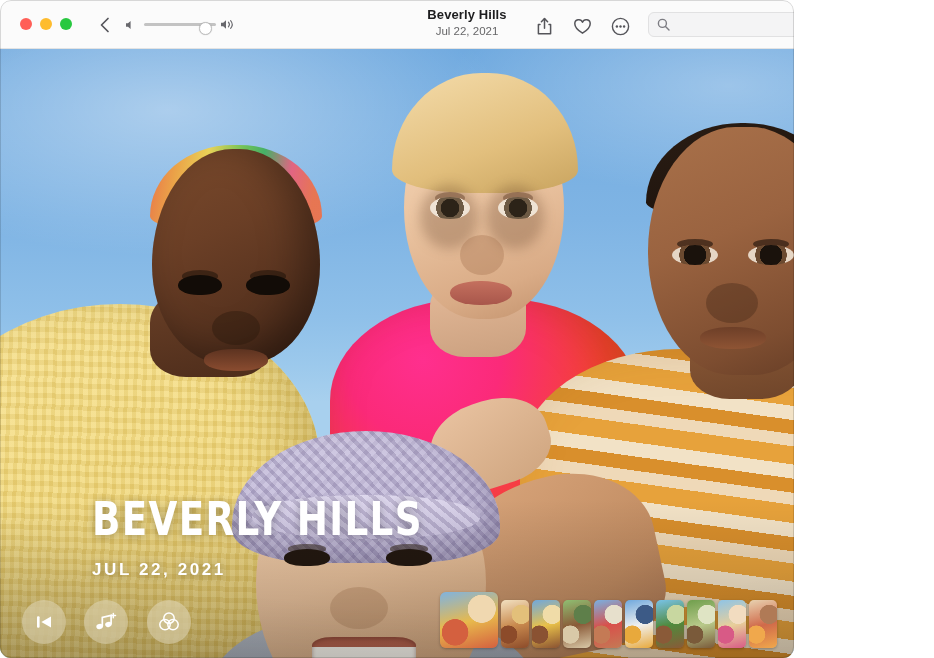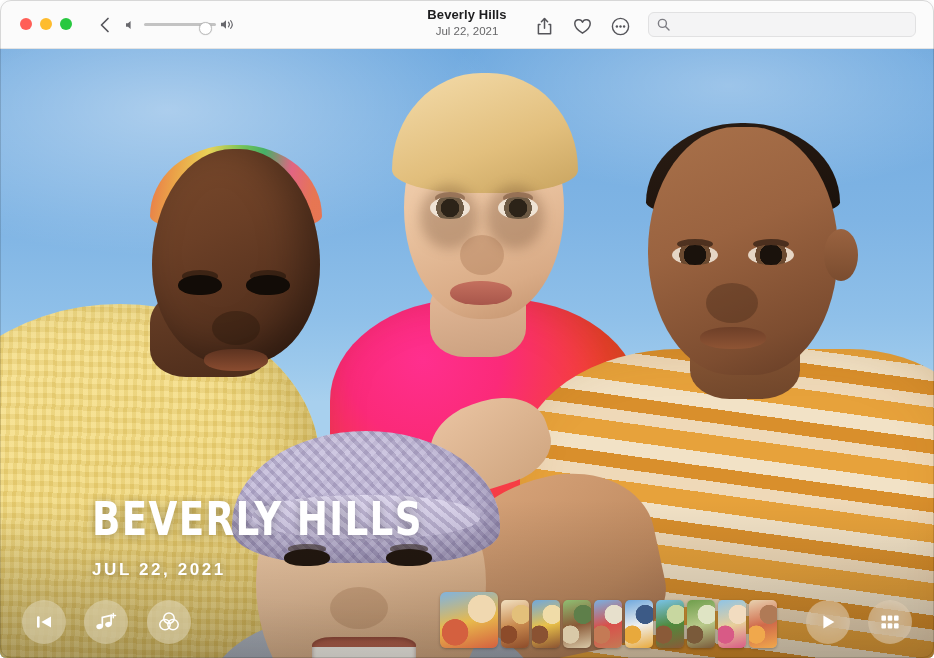--- a/index.html
+++ b/index.html
@@ -5,22 +5,22 @@
   * { box-sizing: border-box; margin: 0; padding: 0; }
   html, body {
     width: 934px; height: 658px;
     background: #ffffff;
     font-family: "Liberation Sans", sans-serif;
     overflow: hidden;
   }
 
   #window {
     position: relative;
-    width: 934px; height: 658px;
-    border-radius: 6px;
+    width: 794px; height: 658px;
+    border-radius: 11px;
     overflow: hidden;
     background: #fbfbfb;
   }
 
   
   #toolbar {
     position: absolute; top: 0; left: 0;
     width: 934px; height: 49px;
     background: #fbfbfb;
     border-bottom: 1px solid #e3e3e3;

